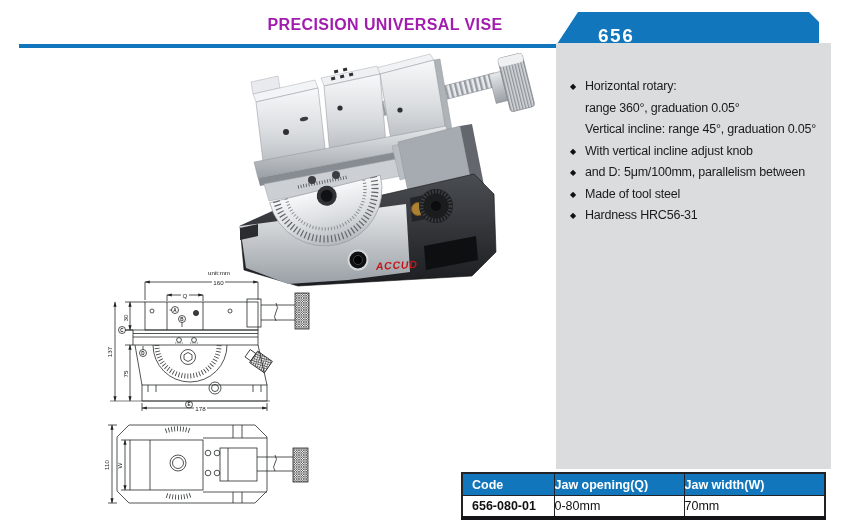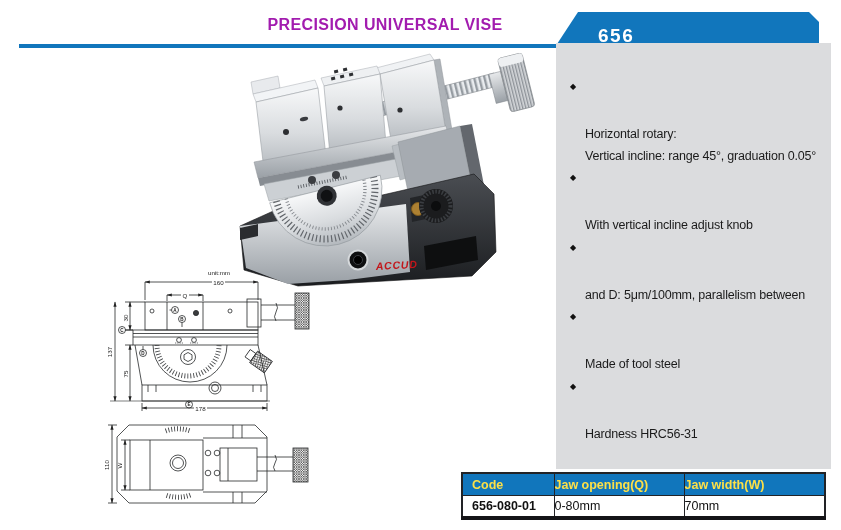--- a/index.html
+++ b/index.html
@@ -15,29 +15,29 @@
       clip-path:polygon(21px 0,calc(100% - 10px) 0,100% 10px,100% 100%,0 100%);
       color:#ffffff;font-size:19px;font-weight:bold;letter-spacing:1.5px;
       line-height:31px;padding-left:0;}
   .model-badge span{display:inline-block;padding-left:41px;margin-top:8px;}
 
   
   .specs-panel{left:556px;top:43px;width:275px;height:426px;background:#dbdcde;
       box-sizing:border-box;padding:33px 8px 0 14px;color:#1b1b1b;}
   .spec-item{display:flex;align-items:flex-start;}
   .spec-bullet{flex:0 0 15px;font-size:8px;line-height:21.5px;color:#111;}
-  .spec-lines{flex:1;margin-top:48px;}
+  .spec-lines{flex:1;}
   .spec-line{font-size:12.5px;line-height:21.5px;letter-spacing:-0.2px;}
 
   
   .spec-table{left:461px;top:472px;border-collapse:collapse;table-layout:fixed;
       font-size:12.5px;color:#111;background:#ffffff;
       border:2px solid #222326;border-bottom:4px solid #141417;}
   .spec-table th,.spec-table td{border:1.8px solid #222326;padding:0;overflow:hidden;white-space:nowrap;}
-  .spec-table th{background:#1176bc;color:#fde047;font-weight:bold;height:21px;}
+  .spec-table th{background:#1176bc;color:#ffffff;font-weight:bold;height:21px;}
   .spec-table td{height:20px;}
   .col-code{width:92px;} .col-open{width:130px;} .col-width{width:141px;}
   .al{ text-align:left;padding-left:9px!important;}
   .ac{ text-align:left;}
   .bold{font-weight:bold;}
 
   svg text{font-family:"Liberation Sans","DejaVu Sans",sans-serif;}
   .dimtxt{font-size:6.2px;fill:#222;}
   .lbltxt{font-size:4.6px;fill:#222;font-weight:bold;}
   .brand-txt{font-size:10.5px;font-weight:bold;font-style:italic;fill:#c2161b;letter-spacing:.8px;}
@@ -49,20 +49,21 @@
 <div class="abs title-rule"></div>
 <div class="abs model-badge">
   <span>656</span>
 </div>
 
 <div class="abs specs-panel">
   <div class="spec-item">
     <div class="spec-bullet">◆</div>
     <div class="spec-lines">
       <div class="spec-line">Horizontal rotary:</div>
+      <div class="spec-line">range 360°, graduation 0.05°</div>
       <div class="spec-line">Vertical incline: range 45°, graduation 0.05°</div>
     </div>
   </div>
   <div class="spec-item">
     <div class="spec-bullet">◆</div>
     <div class="spec-lines">
       <div class="spec-line">With vertical incline adjust knob</div>
     </div>
   </div>
   <div class="spec-item">

